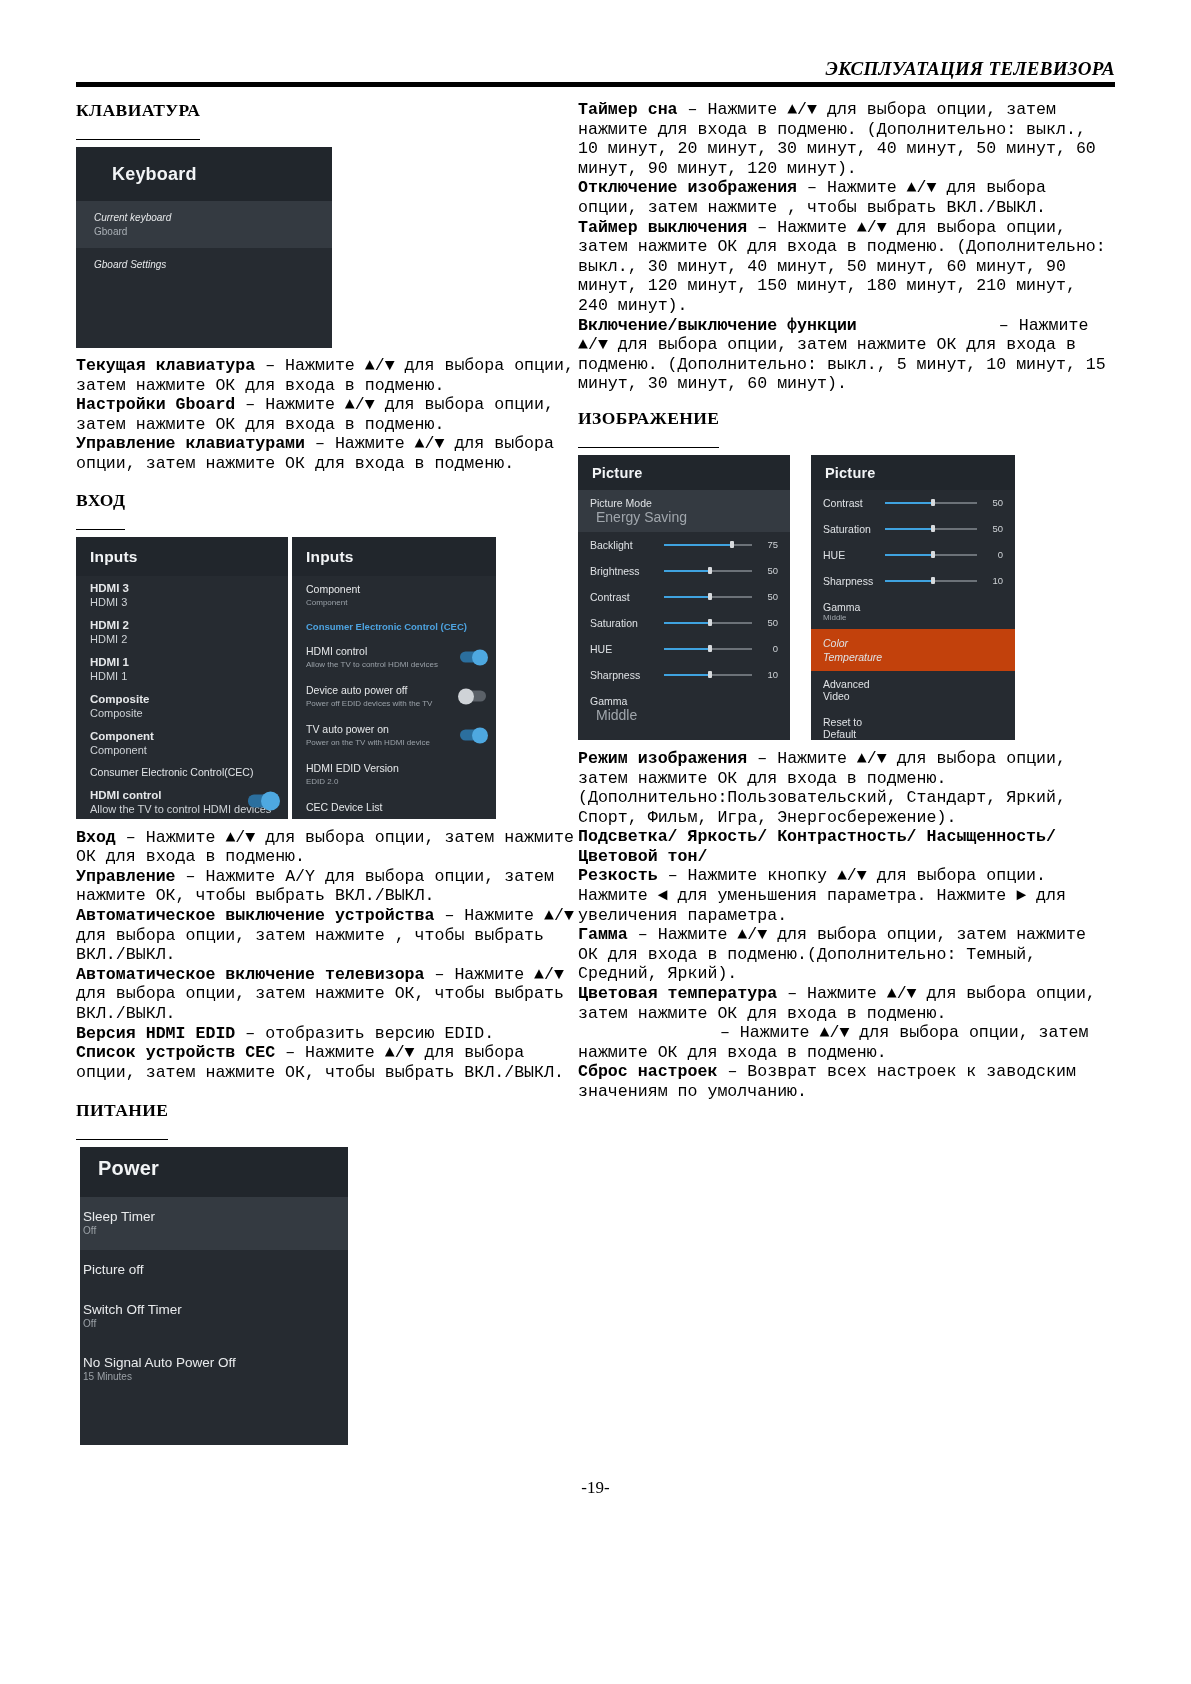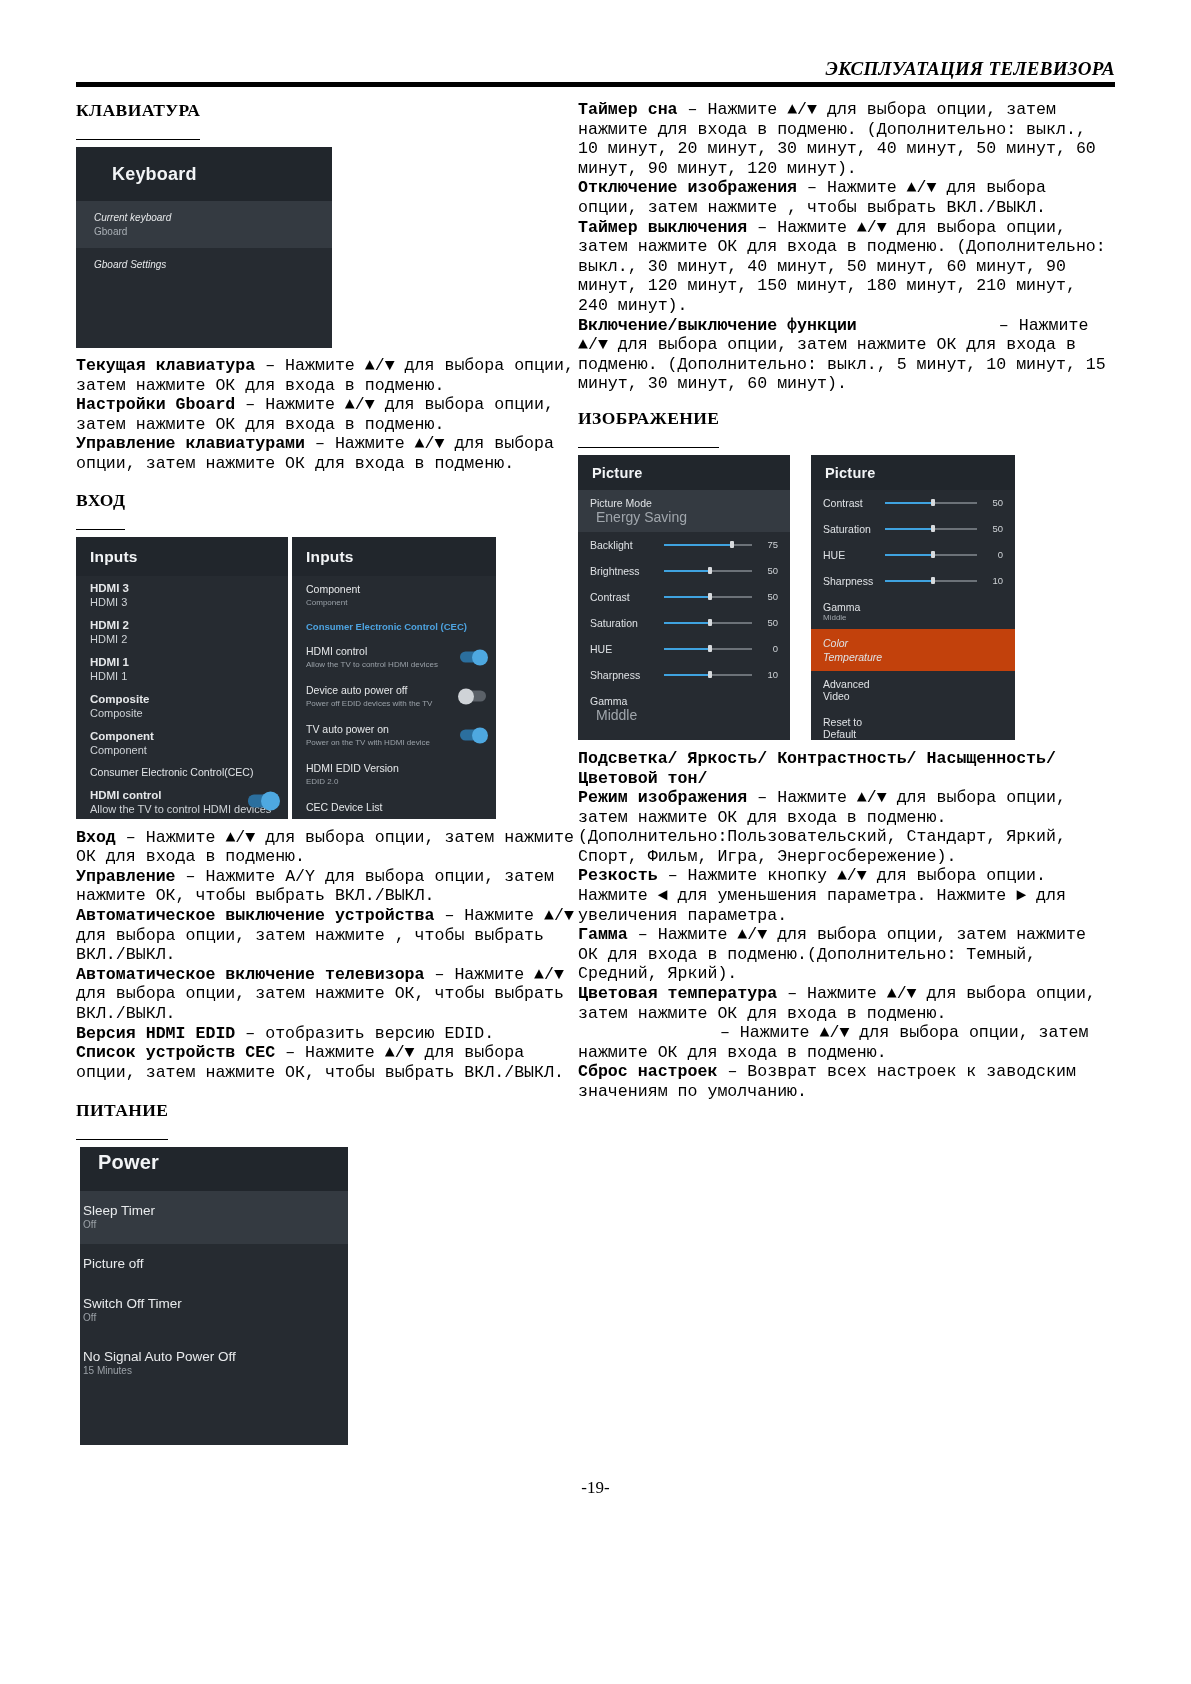--- a/index.html
+++ b/index.html
@@ -94,21 +94,21 @@
   .tgl .knob { position:absolute; top:-2.5px; width:16px; height:16px; border-radius:50%; }
   .tgl.on  { background:#2b6f9e; }
   .tgl.on .knob  { right:-2px; background:#4ea8e0; }
   .tgl.off { background:#5b6168; }
   .tgl.off .knob { left:-2px; background:#cfd3d7; }
   .tgl.big { width:30px; height:13px; }
   .tgl.big .knob { width:19px; height:19px; top:-3px; }
 
   
   #power-panel { width:268px; height:298px; }
-  #power-panel .bar { font-size:20px; padding:4px 18px 17px 18px; }
+  #power-panel .bar { font-size:20px; padding:10px 18px 17px 18px; }
   #power-panel .row { padding:13px 3px; }
   #power-panel .row .t1 { font-size:13.5px; color:#e9ebed; }
   #power-panel .row .t2 { font-size:10px; color:#9ba1a7; }
 
   
   .pic-wrap { position:relative; width:437px; height:285px; }
   #pic-left  { position:absolute; left:0;   top:0; width:212px; height:285px; }
   #pic-right { position:absolute; left:233px; top:0; width:204px; height:285px; }
   #pic-left .bar { font-size:14.5px; padding:10px 14px 9px 14px; }
   #pic-right .bar { font-size:14.5px; padding:10px 14px 9px 14px; }
@@ -409,22 +409,22 @@
           <div class="lbl">Advanced Video</div>
         </div>
         <div class="row stacked">
           <div class="lbl">Reset to Default</div>
         </div>
       </div>
 
     </div>
 
     <div style="height:9px"></div>
+    <p class="body"><span class="b">Режим изображения</span><span> – Нажмите ▲/▼ для выбора опции, затем нажмите ОК для входа в подменю. (Дополнительно:Пользовательский, Стандарт, Яркий, Спорт, Фильм, Игра, Энергосбережение).</span></p>
     <p class="body"><span class="b">Подсветка/ Яркость/ Контрастность/ Насыщенность/ Цветовой тон/</span></p>
-    <p class="body"><span class="b">Режим изображения</span><span> – Нажмите ▲/▼ для выбора опции, затем нажмите ОК для входа в подменю. (Дополнительно:Пользовательский, Стандарт, Яркий, Спорт, Фильм, Игра, Энергосбережение).</span></p>
     <p class="body"><span class="b">Резкость</span><span> – Нажмите кнопку ▲/▼ для выбора опции. Нажмите ◄ для уменьшения параметра. Нажмите ► для увеличения параметра.</span></p>
     <p class="body"><span class="b">Гамма</span><span> – Нажмите ▲/▼ для выбора опции, затем нажмите ОК для входа в подменю.(Дополнительно: Темный, Средний, Яркий).</span></p>
     <p class="body"><span class="b">Цветовая температура</span><span> – Нажмите ▲/▼ для выбора опции, затем нажмите ОК для входа в подменю.</span></p>
     <p class="body"><span class="gap-lg"></span><span> – Нажмите ▲/▼ для выбора опции, затем нажмите ОК для входа в подменю.</span></p>
     <p class="body"><span class="b">Сброс настроек</span><span> –  Возврат всех настроек к заводским значениям по умолчанию.</span></p>
 
   </div>
 
   <div class="footer">
     <span>-19-</span>

